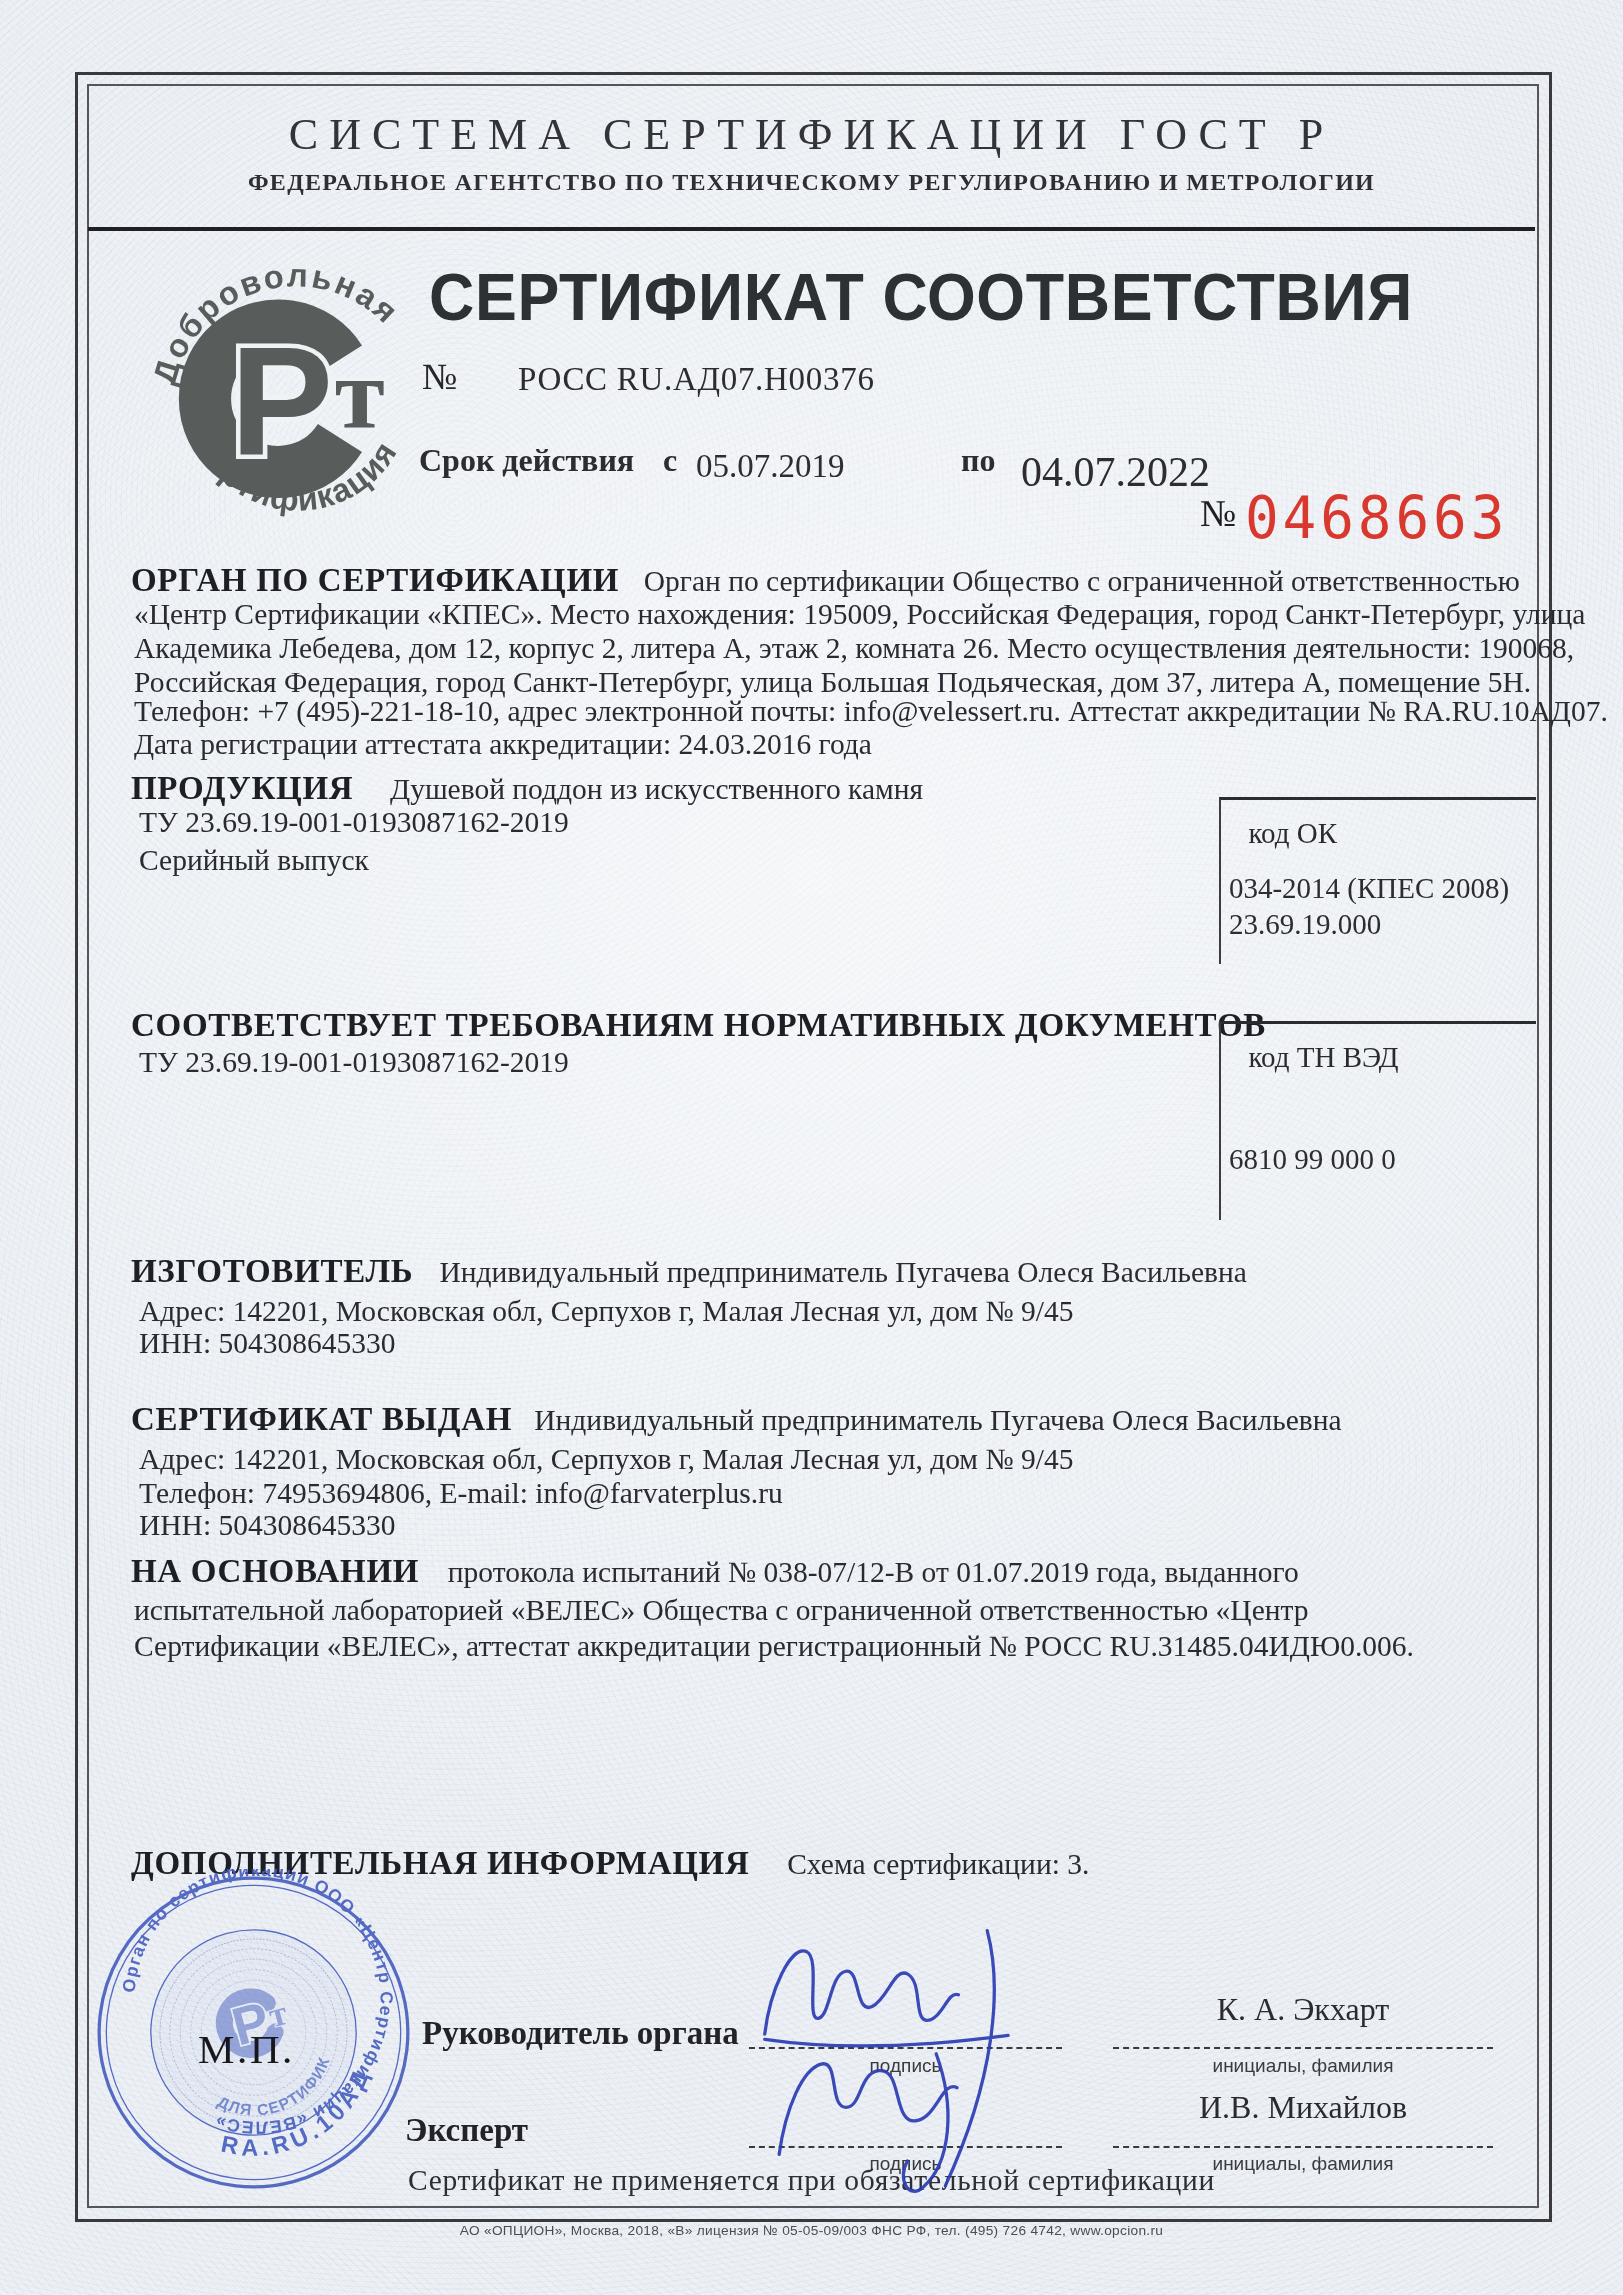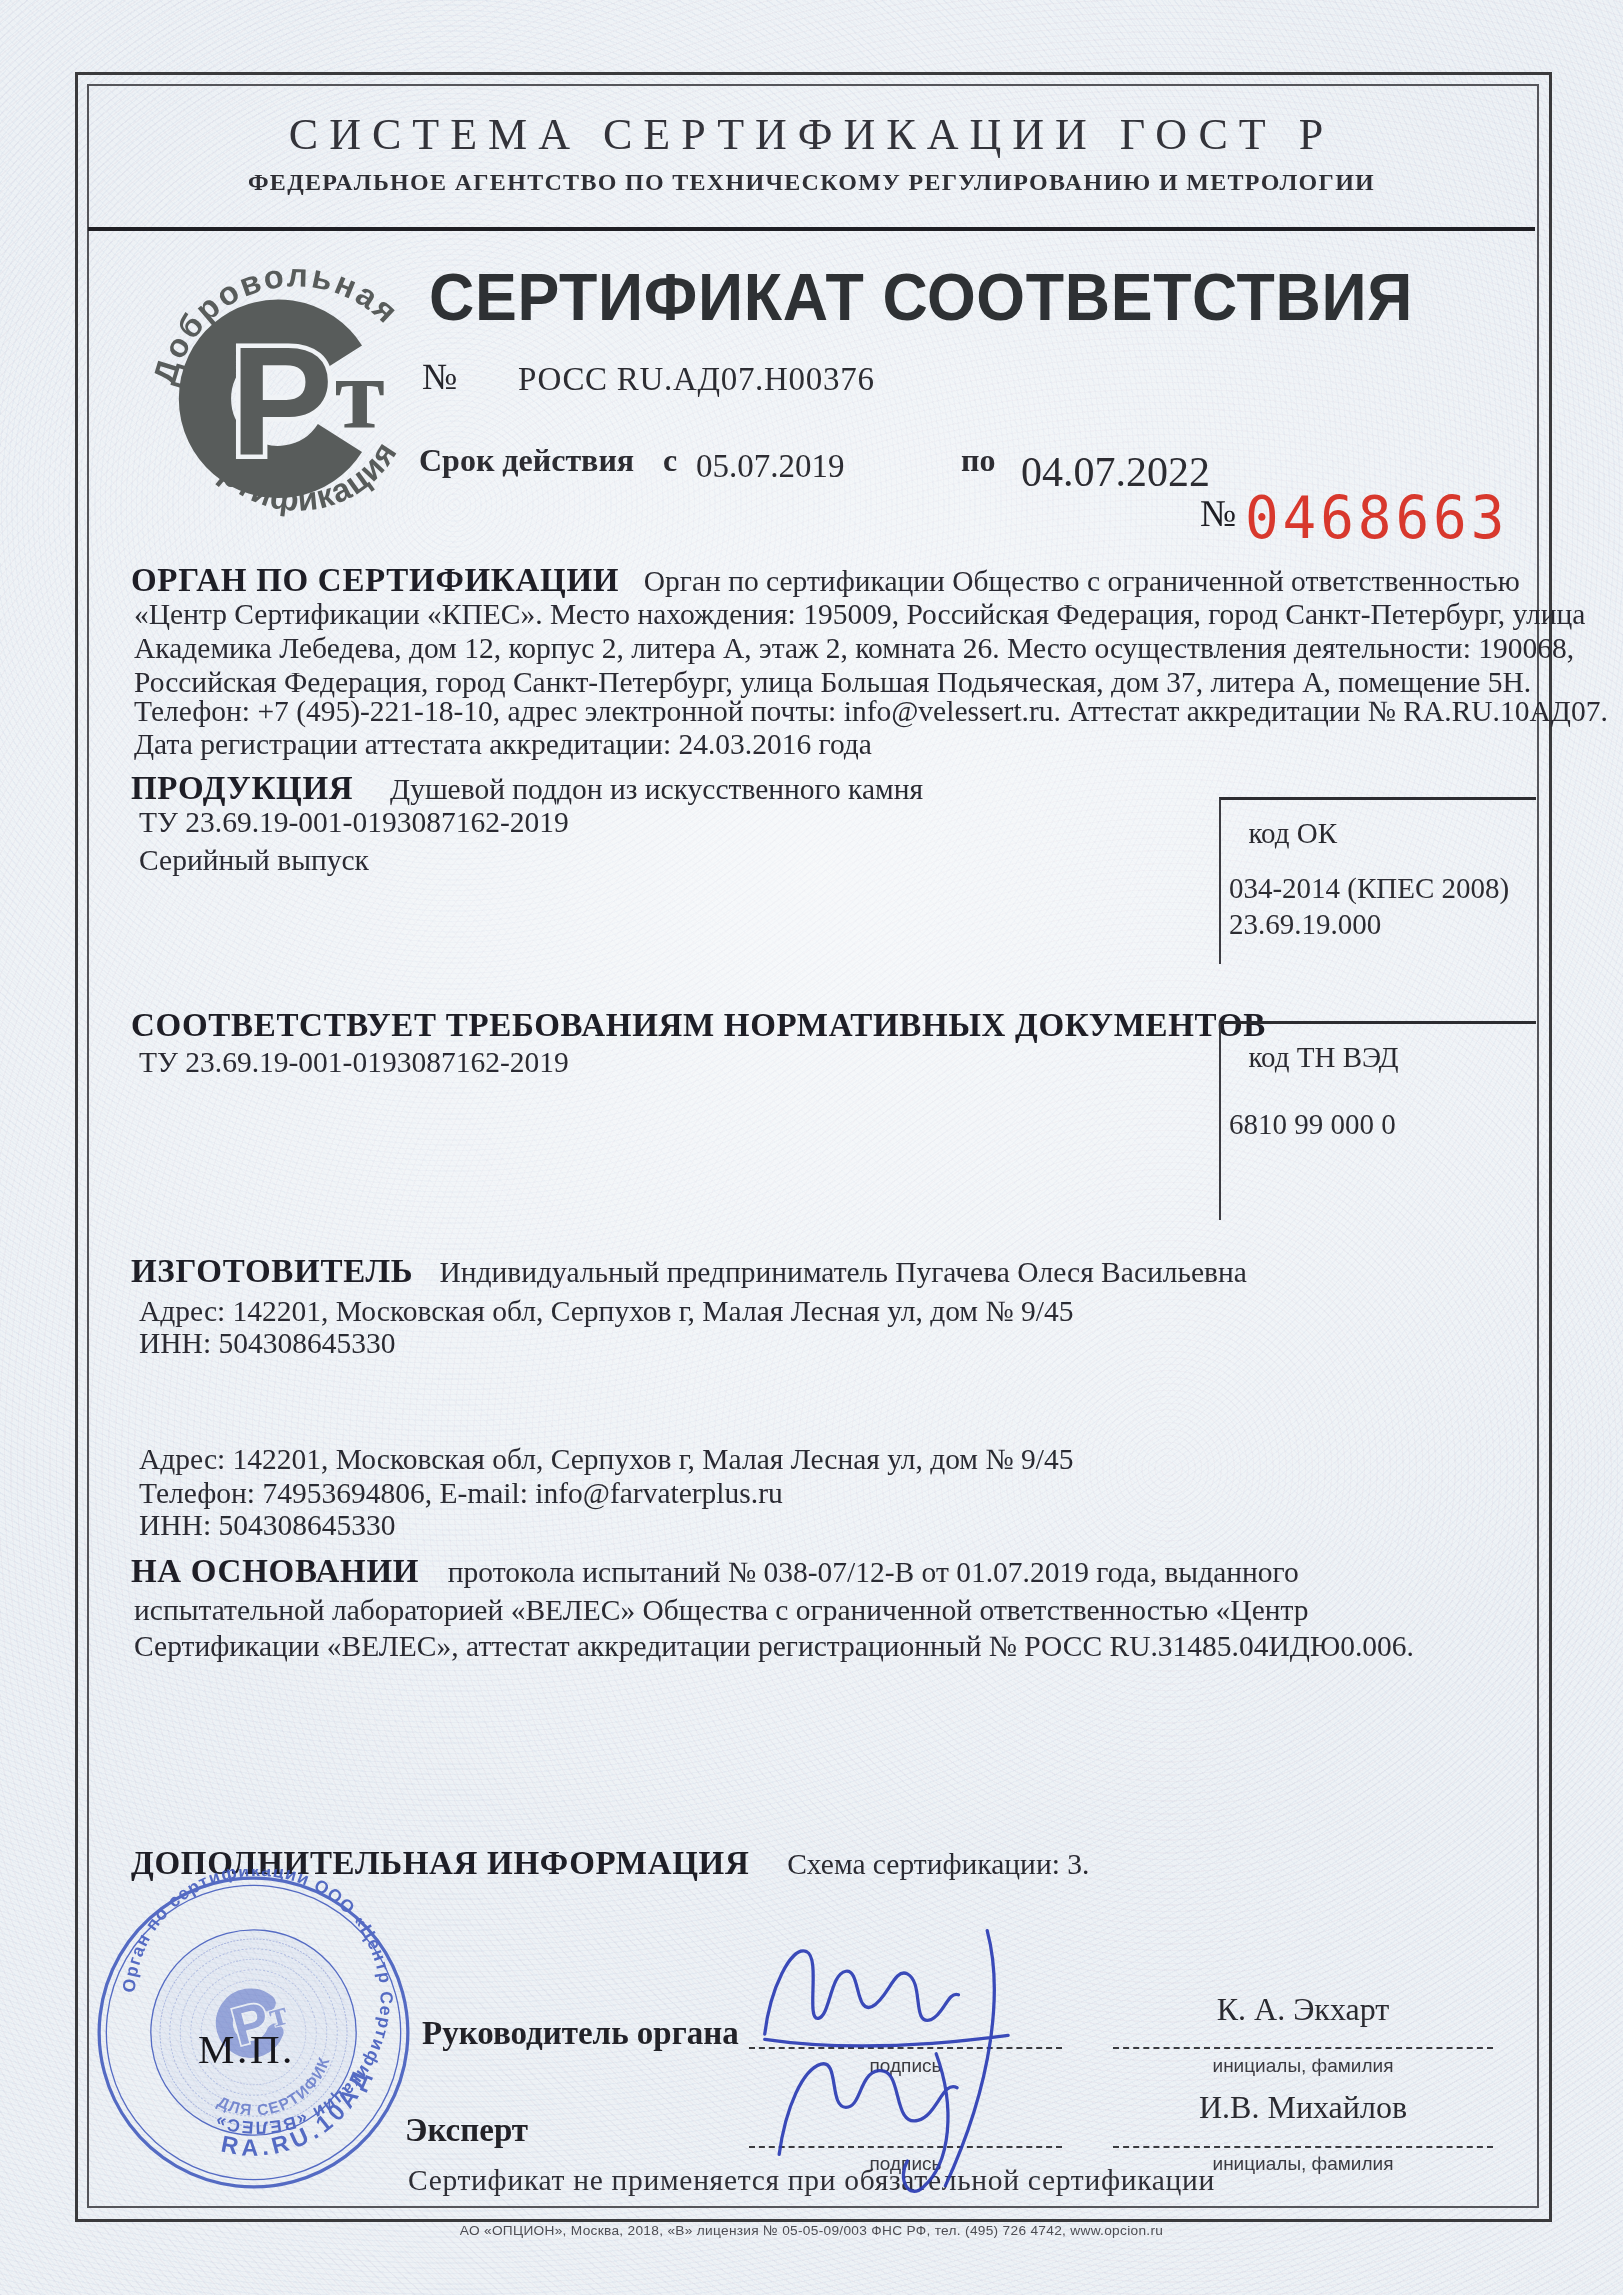--- a/index.html
+++ b/index.html
@@ -109,30 +109,34 @@
     <div class="cb-label">код ОК</div>
     <div class="cb-val" style="margin-top:22px;">034-2014 (КПЕС 2008)</div>
     <div class="cb-val" style="margin-top:2.6px;">23.69.19.000</div>
   </div>
 
   <div class="line sec-head" style="left:131px;top:1007px;">СООТВЕТСТВУЕТ ТРЕБОВАНИЯМ НОРМАТИВНЫХ ДОКУМЕНТОВ</div>
   <div class="line body-t" style="left:139px;top:1046px;">ТУ 23.69.19-001-0193087162-2019</div>
 
   <div class="codebox" style="top:1021px;height:196px;">
     <div class="cb-label">код ТН ВЭД</div>
-    <div class="cb-val" style="margin-top:34px;">6810 99 000 0</div>
+    <div class="cb-val" style="margin-top:69px;">6810 99 000 0</div>
   </div>
 
   <div class="line" style="left:131px;top:1253px;">
     <span class="sec-head">ИЗГОТОВИТЕЛЬ</span>
     <span class="body-t" style="margin-left:23.6px;">Индивидуальный предприниматель Пугачева Олеся Васильевна</span>
   </div>
   <div class="line body-t" style="left:139px;top:1295px;">Адрес: 142201, Московская обл, Серпухов г, Малая Лесная ул, дом № 9/45</div>
   <div class="line body-t" style="left:139px;top:1327px;">ИНН: 504308645330</div>
 
+  <div class="line" style="left:131px;top:1401px;">
+    <span class="sec-head">СЕРТИФИКАТ ВЫДАН</span>
+    <span class="body-t" style="margin-left:19.6px;">Индивидуальный предприниматель Пугачева Олеся Васильевна</span>
+  </div>
   <div class="line body-t" style="left:139px;top:1443px;">Адрес: 142201, Московская обл, Серпухов г, Малая Лесная ул, дом № 9/45</div>
   <div class="line body-t" style="left:139px;top:1477px;">Телефон: 74953694806, E-mail: info@farvaterplus.ru</div>
   <div class="line body-t" style="left:139px;top:1509px;">ИНН: 504308645330</div>
 
   <div class="line" style="left:131px;top:1553px;">
     <span class="sec-head">НА ОСНОВАНИИ</span>
     <span class="body-t" style="margin-left:26px;">протокола испытаний № 038-07/12-В от 01.07.2019 года, выданного</span>
   </div>
   <div class="line body-t" style="left:134px;top:1594px;">испытательной лабораторией «ВЕЛЕС» Общества с ограниченной ответственностью «Центр</div>
   <div class="line body-t" style="left:134px;top:1630px;">Сертификации «ВЕЛЕС», аттестат аккредитации регистрационный № РОСС RU.31485.04ИДЮ0.006.</div>

